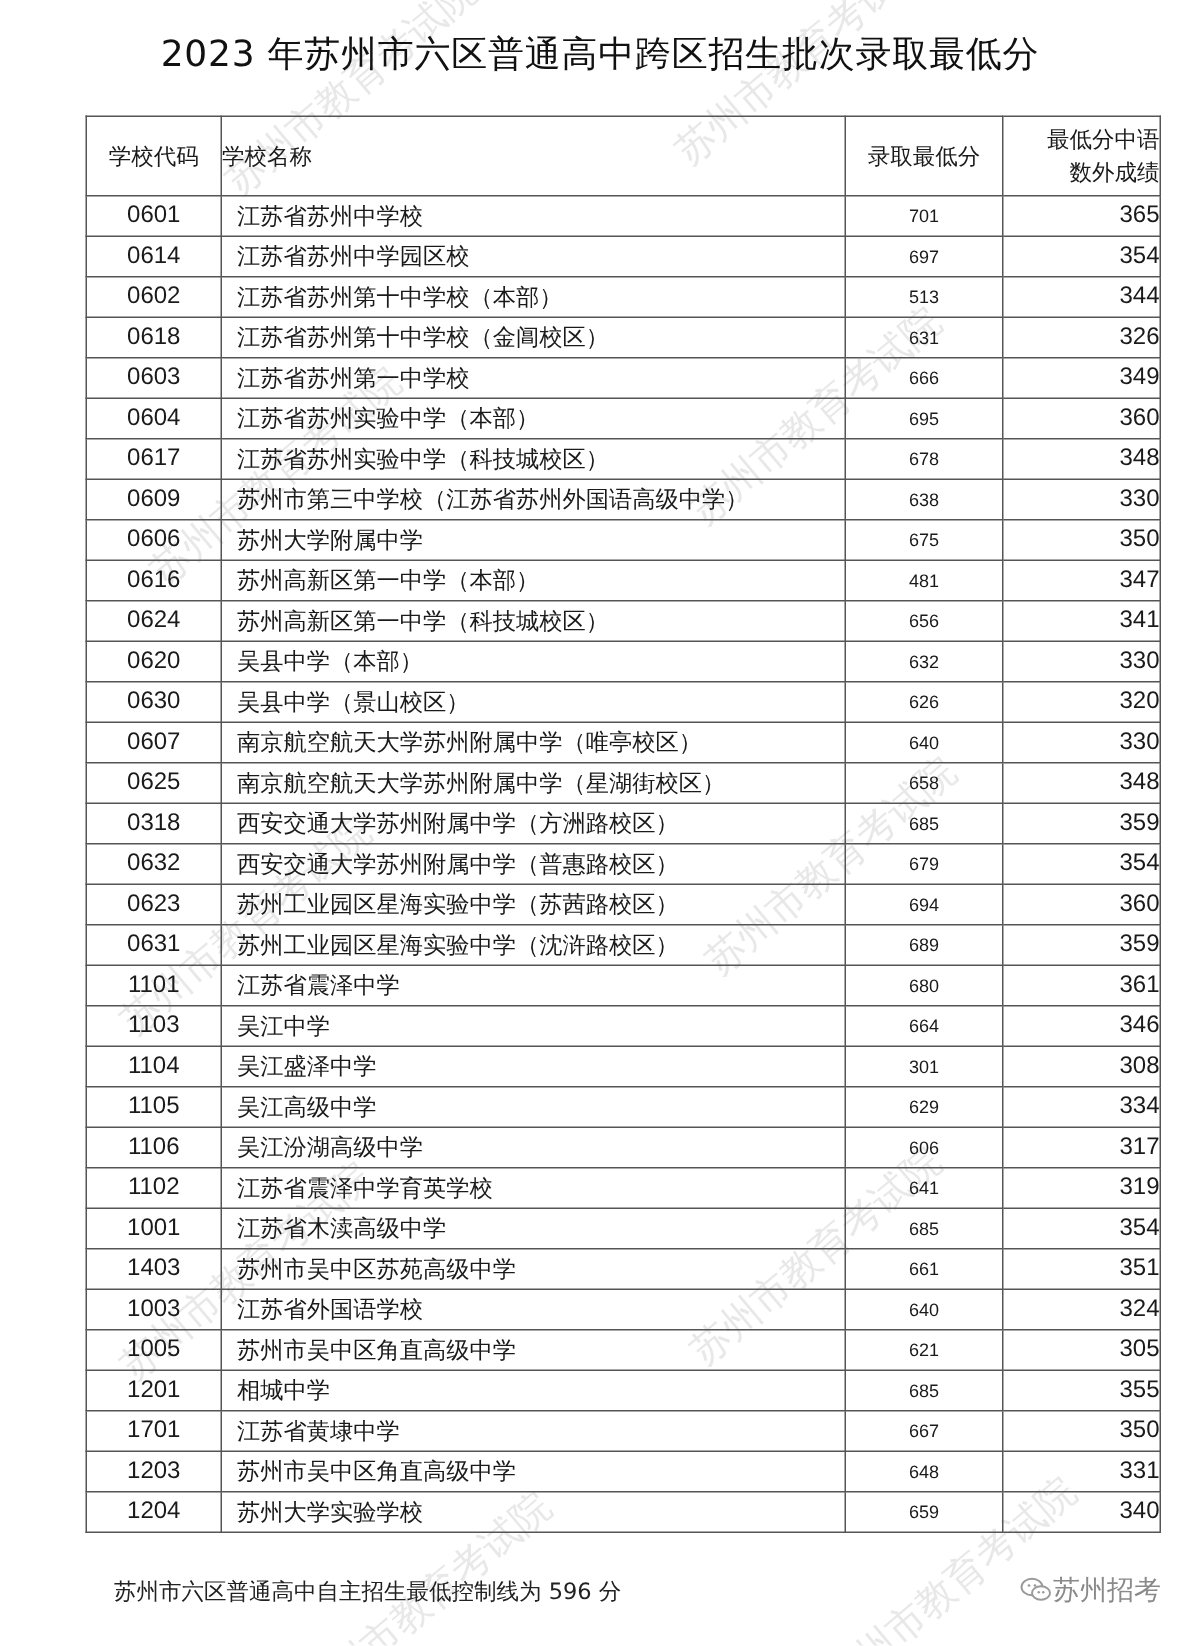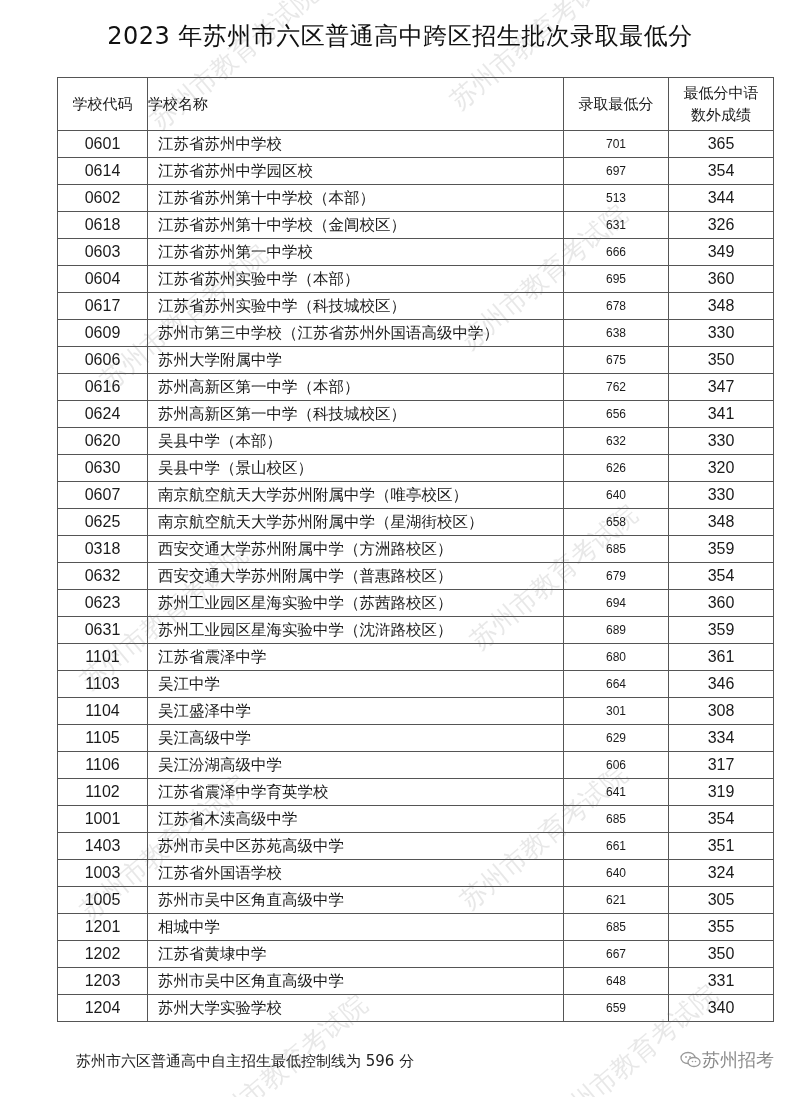--- a/index.html
+++ b/index.html
@@ -16,21 +16,21 @@
     border-collapse: collapse; table-layout: fixed; padding-left: 25px;
   }
   td, th {
     border: 1.3px solid #555; font-weight: normal; font-size: 15.5px; color: #1a1a1a;
     padding: 0; height: 26px; line-height: 26px; overflow: hidden; white-space: nowrap;
   }
   thead th { height: 52px; line-height: 22px; font-size: 15px; }
   .c-code { width: 89px; text-align: center; font-family: "Liberation Sans", sans-serif; font-size: 16px; }
   .c-name { width: 415px; text-align: left; padding-left: 10px; }
   .c-score { width: 104px; text-align: center; font-family: "Liberation Sans", sans-serif; font-size: 12px; }
-  .c-sub { width: 104px; text-align: center; font-family: "Liberation Sans", sans-serif; font-size: 16px; margin-top: 48px; }
+  .c-sub { width: 104px; text-align: right; font-family: "Liberation Sans", sans-serif; font-size: 16px; margin-top: 48px; }
   thead th.c-name { text-align: left; padding-left: 0; }
   thead th.c-code, thead th.c-score, thead th.c-sub { font-family: "DejaVu Sans", sans-serif; font-size: 15px; }
   .footer-note {
     position: absolute; left: 76px; top: 1052px; font-size: 15px; color: #222;
   }
   .brand {
     position: absolute; right: 26px; top: 1048px; display: flex; align-items: center; gap: 0;
     color: #8a8a8a; font-size: 18px;
   }
   .wechat-icon { width: 22px; height: 18px; display: inline-block; }
@@ -118,21 +118,21 @@
       </tr>
       <tr>
         <td class="c-code">0606</td>
         <td class="c-name">苏州大学附属中学</td>
         <td class="c-score">675</td>
         <td class="c-sub">350</td>
       </tr>
       <tr>
         <td class="c-code">0616</td>
         <td class="c-name">苏州高新区第一中学（本部）</td>
-        <td class="c-score">762</td>
+        <td class="c-score">481</td>
         <td class="c-sub">347</td>
       </tr>
       <tr>
         <td class="c-code">0624</td>
         <td class="c-name">苏州高新区第一中学（科技城校区）</td>
         <td class="c-score">656</td>
         <td class="c-sub">341</td>
       </tr>
       <tr>
         <td class="c-code">0620</td>
@@ -242,21 +242,21 @@
         <td class="c-score">621</td>
         <td class="c-sub">305</td>
       </tr>
       <tr>
         <td class="c-code">1201</td>
         <td class="c-name">相城中学</td>
         <td class="c-score">685</td>
         <td class="c-sub">355</td>
       </tr>
       <tr>
-        <td class="c-code">1202</td>
+        <td class="c-code">1701</td>
         <td class="c-name">江苏省黄埭中学</td>
         <td class="c-score">667</td>
         <td class="c-sub">350</td>
       </tr>
       <tr>
         <td class="c-code">1203</td>
         <td class="c-name">苏州市吴中区角直高级中学</td>
         <td class="c-score">648</td>
         <td class="c-sub">331</td>
       </tr>

